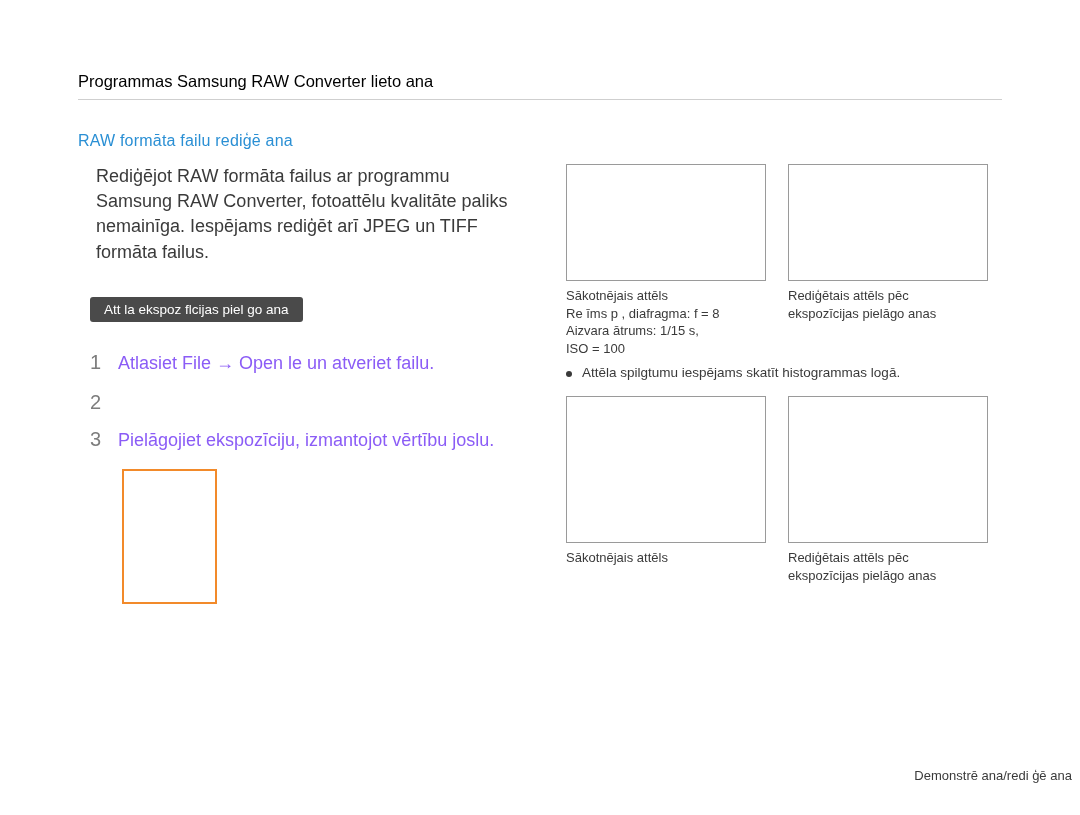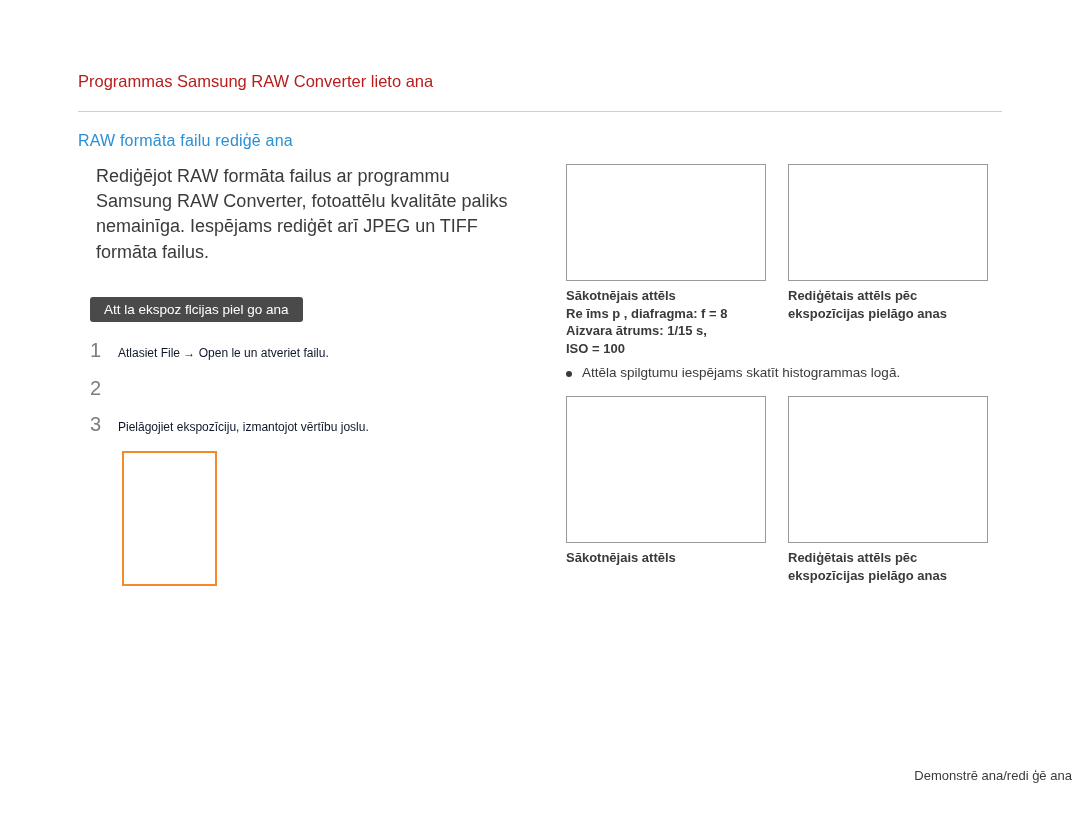--- a/index.html
+++ b/index.html
@@ -9,24 +9,24 @@
       background: #ffffff;
       font-family: Arial, Helvetica, sans-serif;
       position: relative;
       color: #3a3a3a;
     }
     .page {
       padding: 72px 78px 0 78px;
     }
     .header-breadcrumb {
       font-size: 16.5px;
-      color: #b91c1c;
-      padding-bottom: 20px;
+      color: #000000;
+      padding-bottom: 8px;
       border-bottom: 1px solid #cfcfcf;
-      margin-bottom: 20px;
+      margin-bottom: 32px;
     }
     .section-title {
       font-size: 16px;
       color: #2a8fd4;
       font-weight: 400;
       margin-bottom: 14px;
       letter-spacing: 0.2px;
     }
     .columns {
       display: flex;
@@ -41,40 +41,40 @@
       padding-left: 18px;
       margin-bottom: 32px;
     }
     .sub-badge {
       display: inline-block;
       background: #4a4a4a;
       color: #fff;
       font-size: 13.5px;
       padding: 5px 14px 5px 14px;
       border-radius: 3px;
-      margin-bottom: 18px;
+      margin-bottom: 29px;
       margin-left: 12px;
     }
     .steps {
       margin-left: 12px;
     }
     .step {
       display: flex;
       align-items: baseline;
       margin-bottom: 16px;
     }
     .step-num {
       font-size: 20px;
       color: #7d7d7d;
       width: 28px;
       line-height: 1;
     }
     .step-text {
-      font-size: 12px;
-      color: #0f172a;
+      font-size: 18px;
+      color: #8b5cf6;
       line-height: 1.4;
     }
     .exposure-icon {
       display: inline-block;
       width: 16px;
       height: 14px;
       border: 1px solid #333;
       vertical-align: -2px;
       margin: 0 4px;
       position: relative;
@@ -88,21 +88,20 @@
       margin-top: 4px;
     }
     .figrow {
       display: flex;
       gap: 22px;
       margin-bottom: 6px;
     }
     .fig {
       display: flex;
       flex-direction: column;
-      font-weight: bold;
     }
     .thumb {
       width: 200px;
       height: 117px;
       border: 1px solid #9a9a9a;
       background: #fff;
     }
     .thumb2 {
       width: 200px;
       height: 147px;

